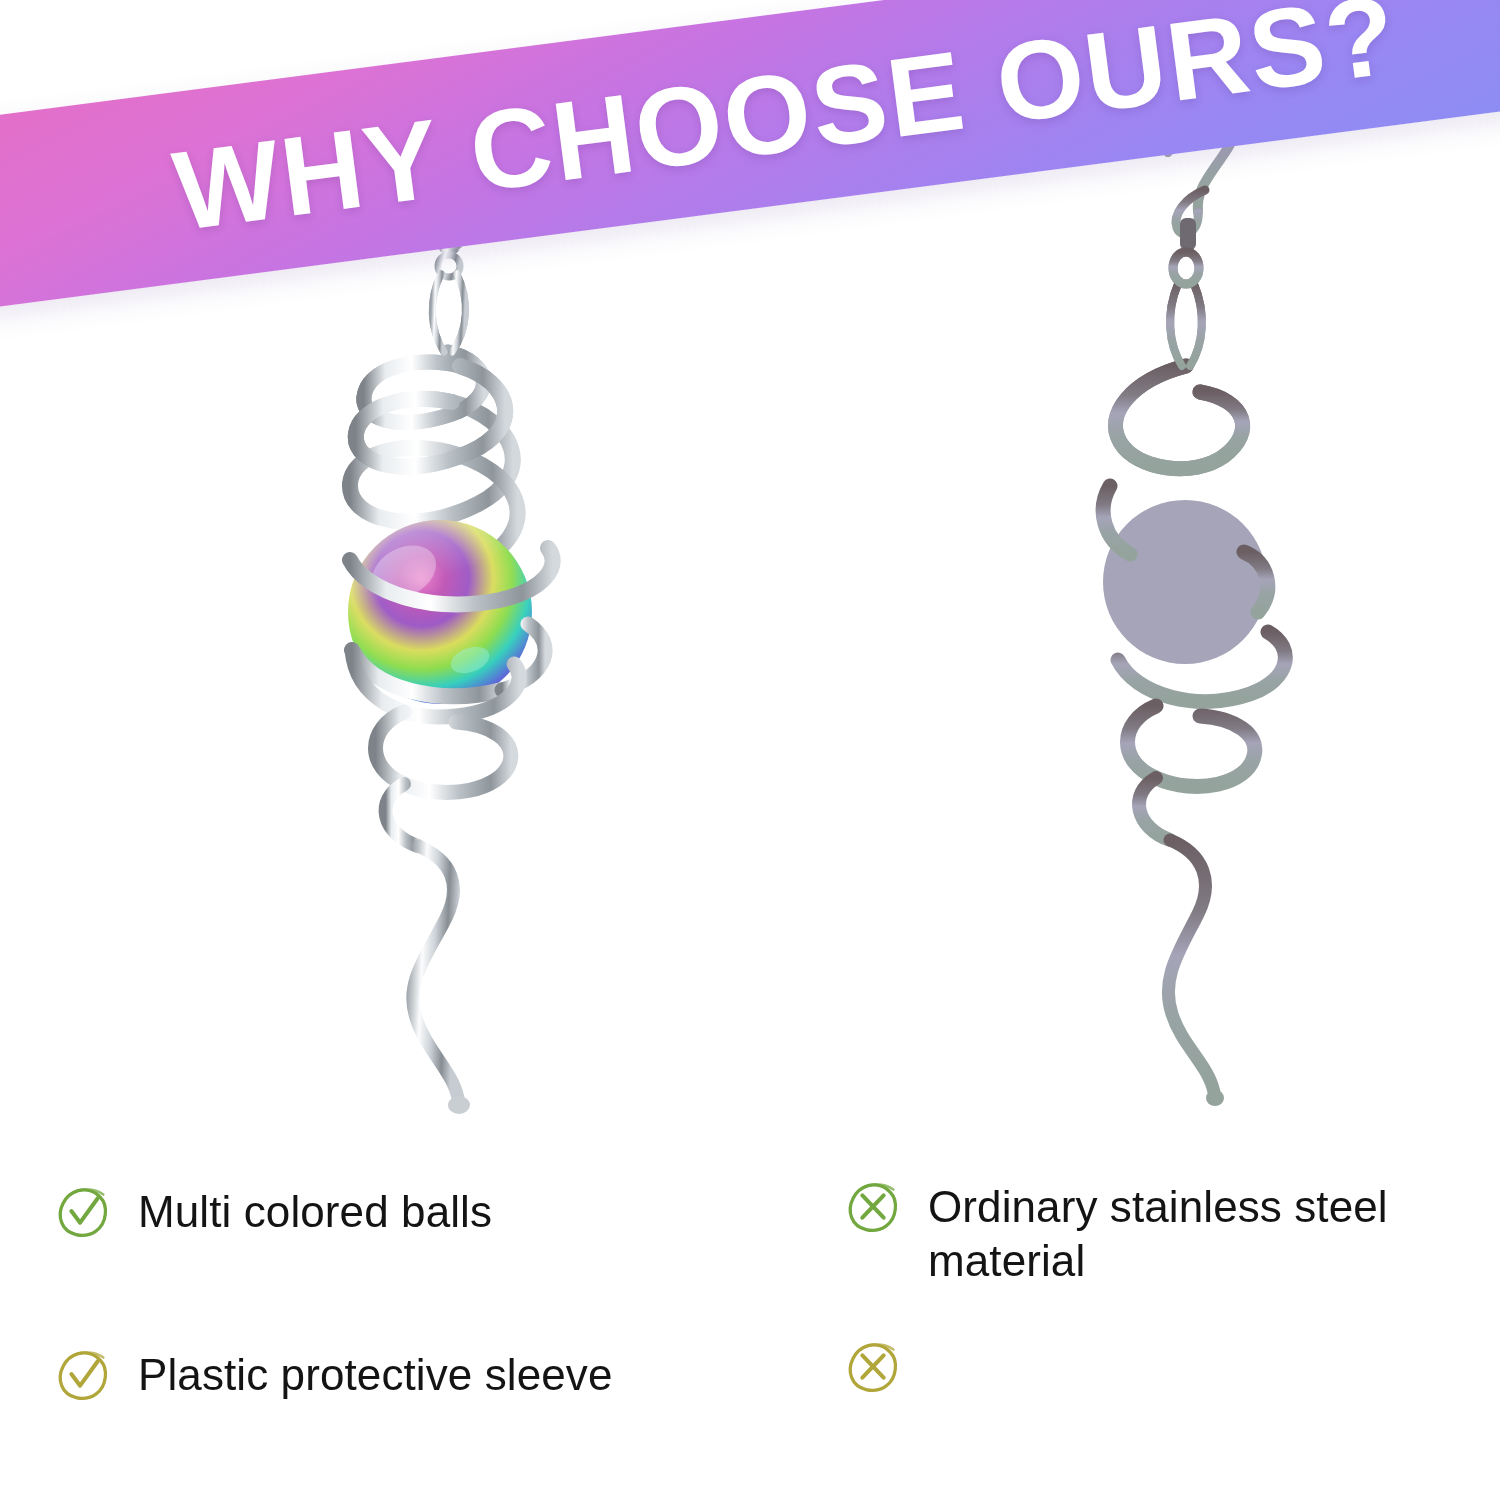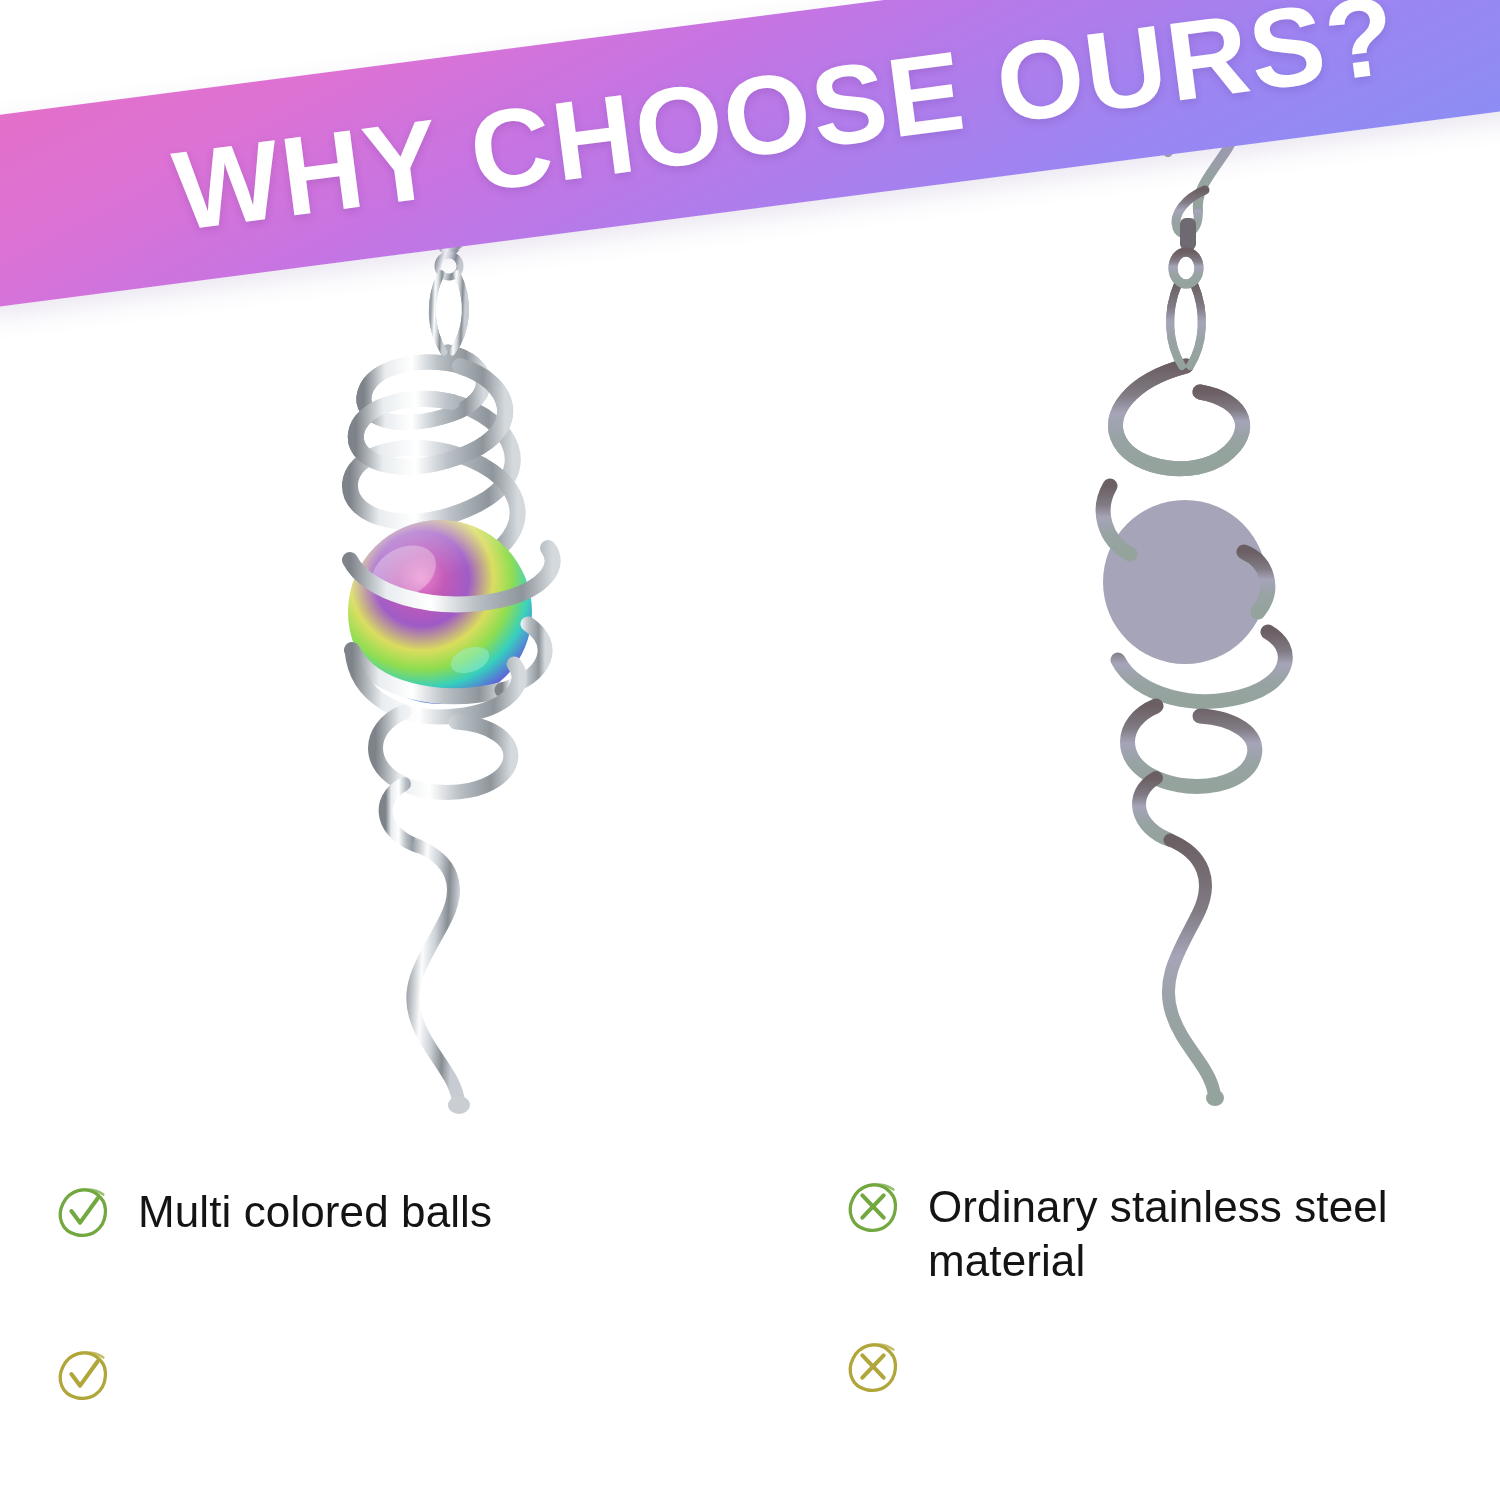--- a/index.html
+++ b/index.html
@@ -209,20 +209,21 @@
       </svg>
       <div class="feat-label">Multi colored balls</div>
     </div>
 
     <div class="feat feat-left f-l2">
       <svg class="mark" viewBox="0 0 64 64">
         <path d="M50 17 C58 25, 57 44, 45 52 C33 60, 15 56, 10 43 C5 30, 13 14, 27 10 C35 8, 44 10, 50 17" fill="none" stroke="#b0a63a" stroke-width="3.4" stroke-linecap="round"></path>
         <path d="M53 14 C44 7, 28 7, 19 14" fill="none" stroke="#b0a63a" stroke-width="2.6" stroke-linecap="round" opacity=".75"></path>
         <path d="M20 31 L29 43 L47 18" fill="none" stroke="#b0a63a" stroke-width="4.2" stroke-linecap="round" stroke-linejoin="round"></path>
       </svg>
+      <div class="feat-label">Plastic protective sleeve</div>
     </div>
 
     <div class="feat feat-right f-r1">
       <svg class="mark" viewBox="0 0 64 64">
         <path d="M50 17 C58 25, 57 44, 45 52 C33 60, 15 56, 10 43 C5 30, 13 14, 27 10 C35 8, 44 10, 50 17" fill="none" stroke="#72a83f" stroke-width="3.4" stroke-linecap="round"></path>
         <path d="M53 14 C44 7, 28 7, 19 14" fill="none" stroke="#72a83f" stroke-width="2.6" stroke-linecap="round" opacity=".75"></path>
         <path d="M21 20 L43 43" fill="none" stroke="#72a83f" stroke-width="4.2" stroke-linecap="round"></path>
         <path d="M43 20 L21 43" fill="none" stroke="#72a83f" stroke-width="4.2" stroke-linecap="round"></path>
       </svg>
       <div class="feat-label">Ordinary stainless steel material</div>

